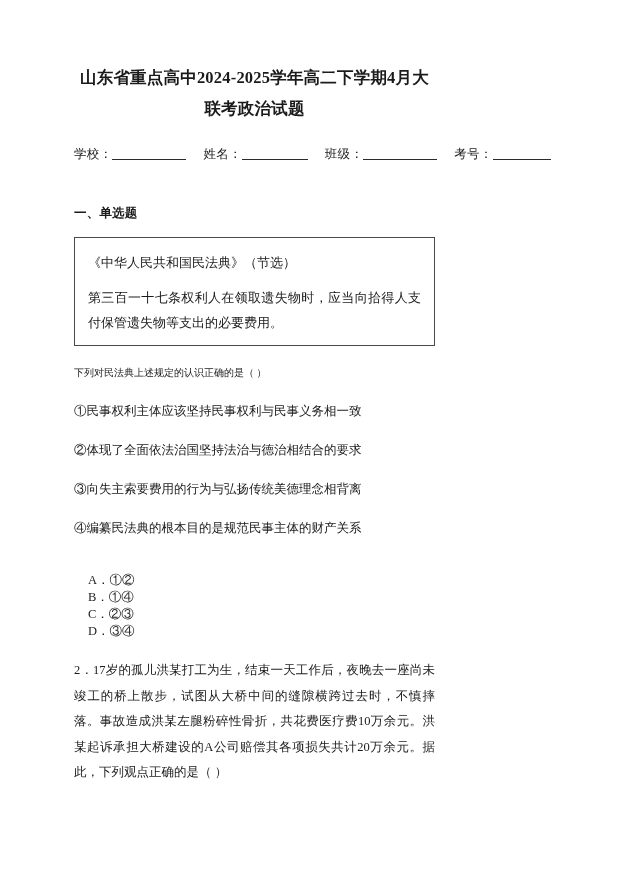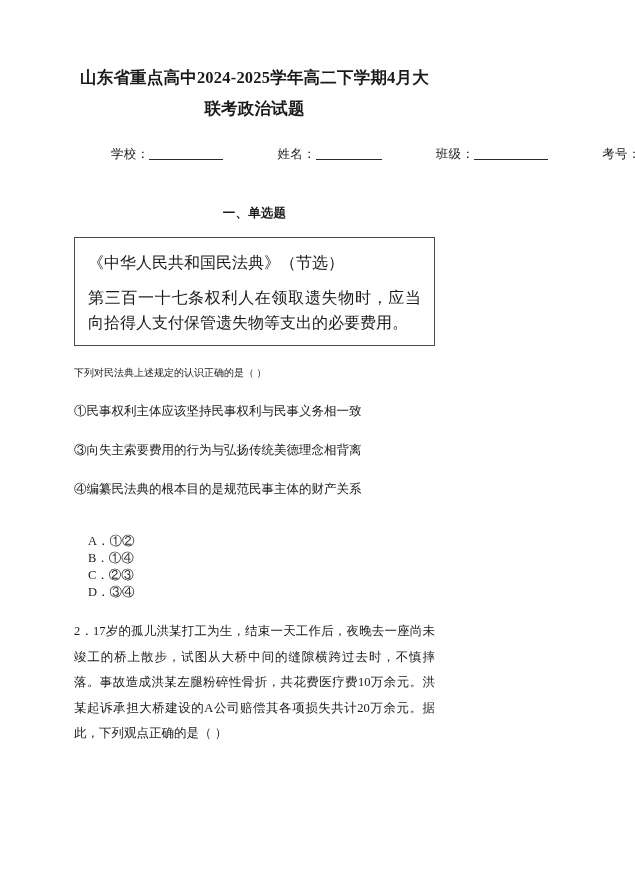--- a/index.html
+++ b/index.html
@@ -33,52 +33,50 @@
   }
   .info-line {
     margin-top: 22px;
     text-align: center;
     font-size: 12.5px;
     letter-spacing: 0.3px;
     white-space: nowrap;
   }
   .info-line .field {
     display: inline-block;
-    margin-left: 37px;
   }
   .info-line .blank {
     display: inline-block;
     border-bottom: 1px solid #2b2b2b;
     height: 12px;
     vertical-align: -2px;
   }
   .b-school { width: 74px; }
   .b-name { width: 66px; }
   .b-class { width: 74px; }
   .b-exam { width: 58px; }
   .gap-sm { display: inline-block; width: 17px; }
   .section-head {
     margin-top: 42px;
     font-weight: bold;
     font-size: 12.5px;
     letter-spacing: 0.2px;
-    text-align: center;
   }
   .q {
     margin-top: 17px;
     font-size: 12.5px;
     line-height: 25.5px;
     text-align: justify;
     letter-spacing: 0.1px;
   }
   .law-box {
     margin-top: 15px;
     border: 1px solid #4a4a4a;
     padding: 12px 13px 10px 13px;
-    font-size: 16px;
+    font-size: 13px;
     line-height: 25px;
   }
   .law-box p {
     margin: 0 0 10px 0;
     text-align: justify;
   }
   .law-box p:last-child {
     margin-bottom: 0;
   }
   .sub-q {
@@ -127,20 +125,21 @@
 
 
   <div class="law-box">
     <p>《中华人民共和国民法典》（节选）</p>
     <p>第三百一十七条权利人在领取遗失物时，应当向拾得人支付保管遗失物等支出的必要费用。</p>
   </div>
 
   <div class="sub-q">下列对民法典上述规定的认识正确的是（        ）</div>
 
   <div class="opt">①民事权利主体应该坚持民事权利与民事义务相一致</div>
+  <div class="opt">②体现了全面依法治国坚持法治与德治相结合的要求</div>
   <div class="opt">③向失主索要费用的行为与弘扬传统美德理念相背离</div>
   <div class="opt">④编纂民法典的根本目的是规范民事主体的财产关系</div>
 
   <div class="choices">
     <span class="ch">A．①②</span>
     <span class="ch">B．①④</span>
     <span class="ch">C．②③</span>
     <span class="ch">D．③④</span>
   </div>
 

